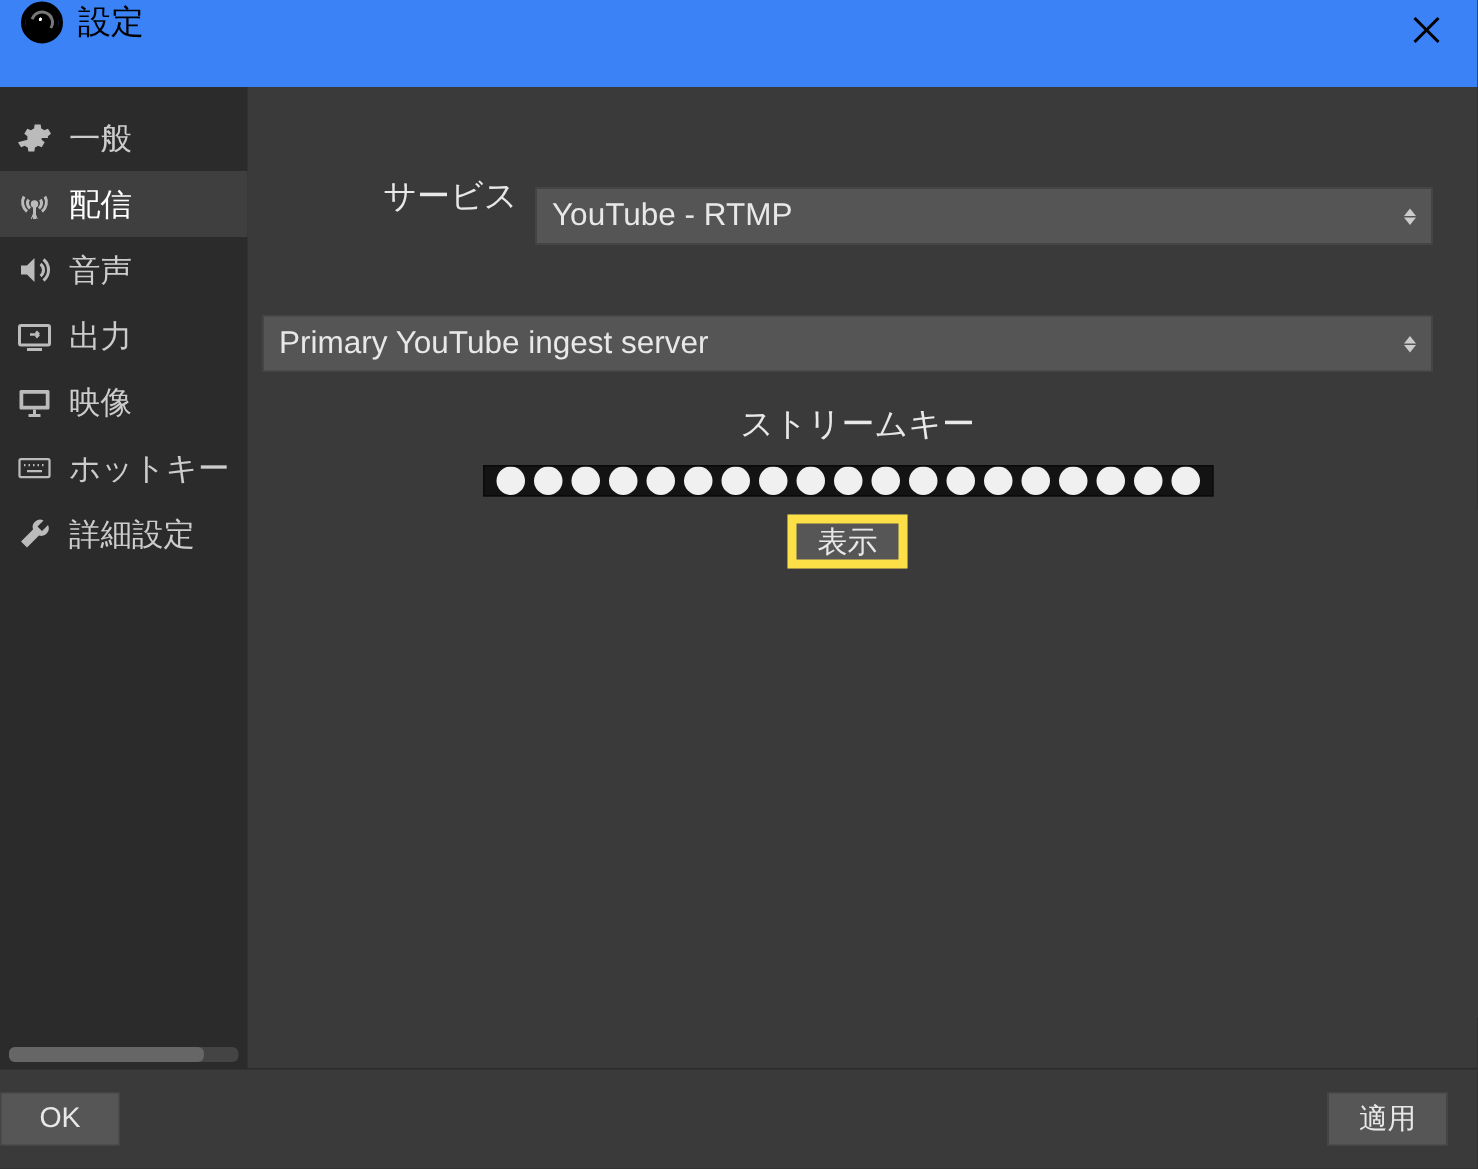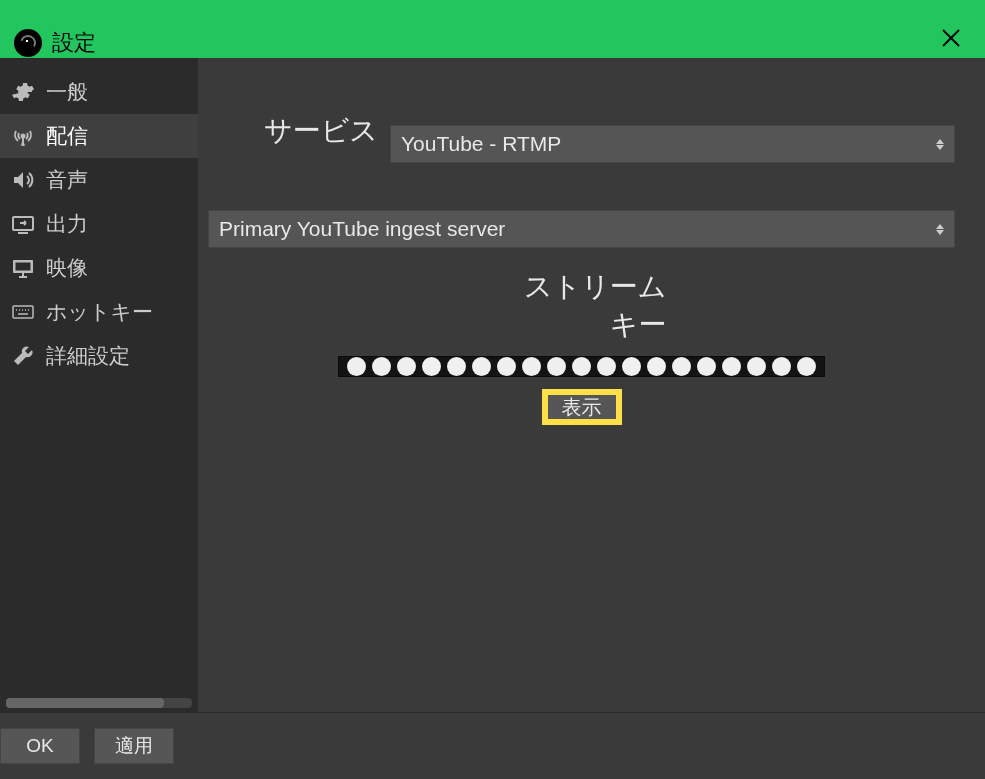--- a/index.html
+++ b/index.html
@@ -6,23 +6,23 @@
     body {
       width: 985px;
       height: 779px;
       background: #2b2b2b;
       font-family: "Meiryo", "Yu Gothic", sans-serif;
       color: #e0e0e0;
       overflow: hidden;
     }
     .titlebar {
       height: 58px;
-      background: #22c55e;
-      display: flex;
-      align-items: flex-end;
+      background: #3b82f6;
+      display: flex;
+      align-items: flex-start;
       padding: 0 14px;
       justify-content: space-between;
     }
     .titlebar-left { display: flex; align-items: center; gap: 10px; }
     .obs-icon {
       width: 28px; height: 28px;
       border-radius: 50%;
       background: radial-gradient(circle at 45% 40%, #fff 0 6%, #000 7% 100%);
       border: 3px solid #000;
       position: relative;
@@ -41,21 +41,21 @@
       width: 40px; height: 40px;
       display: flex; align-items: center; justify-content: center;
       font-size: 24px; color: #000; cursor: pointer;
     }
     .main {
       display: flex;
       height: 654px;
       background: #3a3a3a;
     }
     .sidebar {
-      width: 198px;
+      width: 165px;
       background: #2b2b2b;
       padding-top: 12px;
       display: flex;
       flex-direction: column;
       position: relative;
     }
     .sidebar-scroll {
       position: absolute;
       bottom: 4px;
       left: 6px;
@@ -94,21 +94,21 @@
     }
     .form-row {
       display: flex;
       align-items: center;
       margin-bottom: 20px;
       gap: 12px;
     }
     .form-label {
       width: 170px;
       text-align: right;
-      font-size: 28px;
+      font-size: 22px;
       color: #e8e8e8;
     }
     .select {
       flex: 1;
       height: 38px;
       background: #555;
       color: #e8e8e8;
       font-size: 21px;
       padding: 4px 10px;
       display: flex;
@@ -150,21 +150,21 @@
       color: #e8e8e8;
       font-size: 20px;
       display: flex; align-items: center; justify-content: center;
       cursor: pointer;
       border: 6px solid #fde047;
     }
     .footer {
       height: 67px;
       background: #3a3a3a;
       display: flex;
-      justify-content: flex-start;
+      justify-content: space-between;
       align-items: center;
       gap: 14px;
       padding-right: 20px;
       border-top: 1px solid #2b2b2b;
     }
     .footer-btn {
       min-width: 80px;
       height: 36px;
       padding: 0 18px;
       background: #565656;

